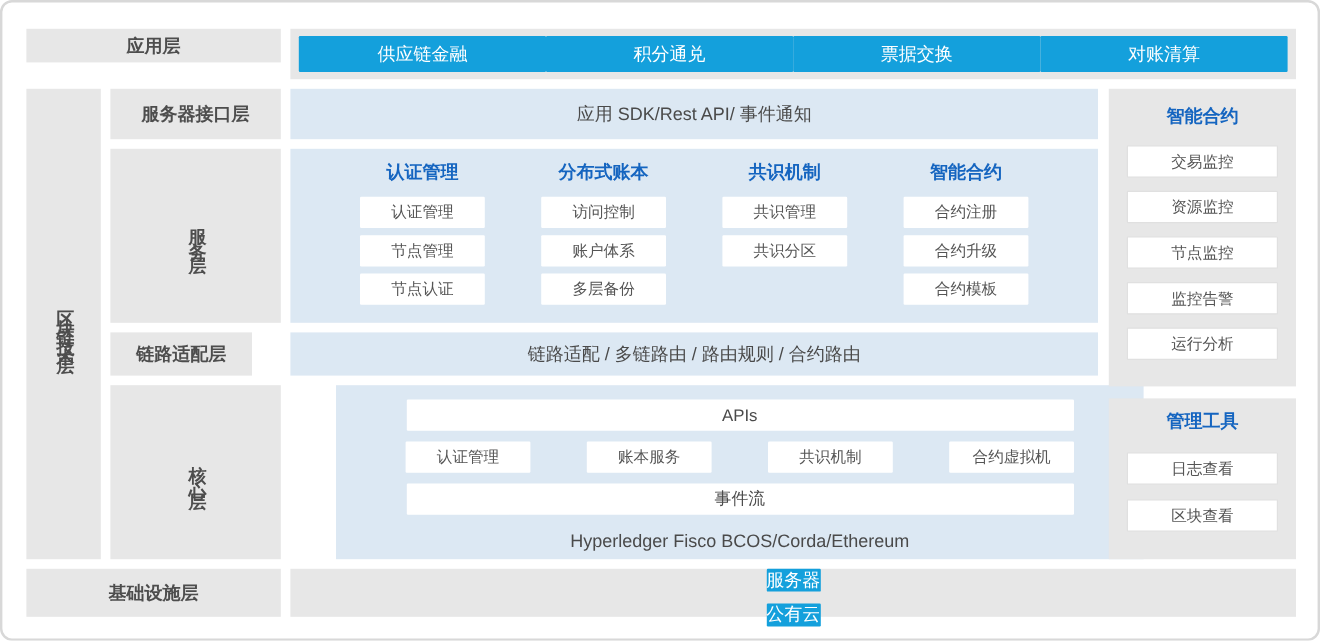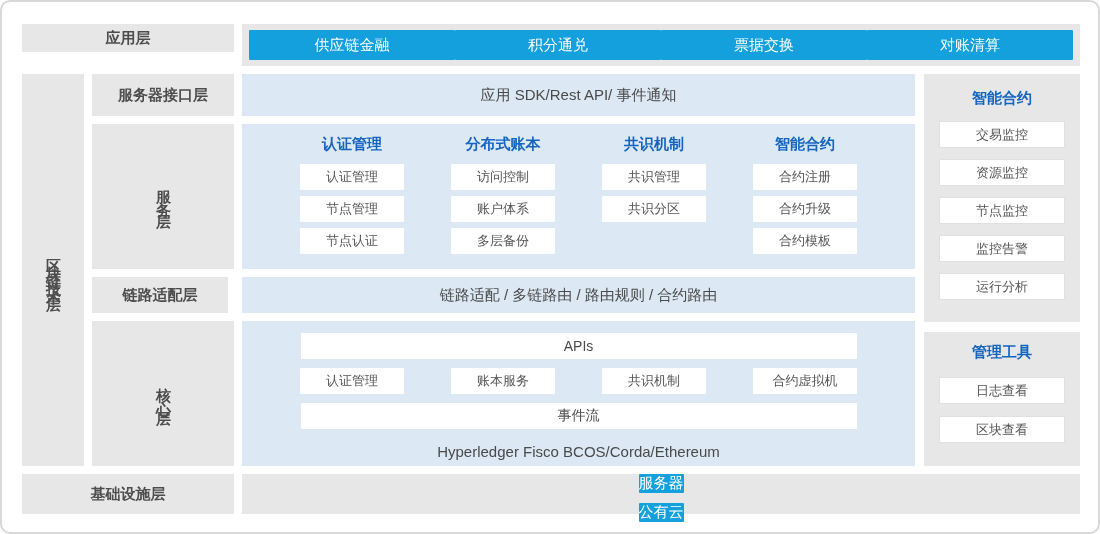--- a/index.html
+++ b/index.html
@@ -31,21 +31,21 @@
   }
   .blue-panel { position:absolute; background:#dce8f3; box-sizing:border-box; }
   .service-inner { display:flex; justify-content:center; gap:47px; padding-top:10px; }
   .svc-col { display:flex; flex-direction:column; align-items:center; gap:6px; width:104px; }
   .col-title { color:#1565c0; font-weight:bold; font-size:15px; text-align:center; margin-bottom:4px; height:20px; line-height:20px; }
   .white-box {
     background:#ffffff; width:104px; height:26px; border-radius:1px;
     display:flex; align-items:center; justify-content:center;
     font-size:13px; color:#555555; white-space:nowrap;
   }
-  .core-panel { display:flex; flex-direction:column; align-items:center; padding-top:12px; gap:9px; }
+  .core-panel { display:flex; flex-direction:column; align-items:center; padding-top:12px; gap:9px;margin-left:38px; }
   .white-bar {
     width:556px; height:26px; background:#ffffff; border-radius:1px;
     display:flex; align-items:center; justify-content:center;
     font-size:14px; color:#4a4a4a;
   }
   .core-items { display:flex; gap:47px; }
   .platforms { font-size:15px; color:#4a4a4a; margin-top:5px; }
   .gray-panel {
     position:absolute; background:#e7e7e7; box-sizing:border-box;
     display:flex; flex-direction:column; align-items:center;
@@ -55,21 +55,21 @@
   .monitor-panel .col-title { margin-bottom:2px; }
   .tools-panel { padding-top:10px; gap:12px; }
   .tools-panel .col-title { margin-bottom:3px; }
 
   
   #app-label     { left:20px;  top:22px;  width:212px; height:28px; }
   #app-strip     { left:240px; top:22px;  width:838px; height:42px; }
   #tech-box      { left:20px;  top:72px;  width:62px;  height:392px; }
   #lb-interface  { left:90px;  top:72px;  width:142px; height:42px; }
   #lb-service    { left:90px;  top:122px; width:142px; height:145px; }
-  #lb-link       { left:90px;  top:275px; width:136px; height:36px; }
+  #lb-link       { left:90px;  top:275px; width:118px; height:36px; }
   #lb-core       { left:90px;  top:319px; width:142px; height:145px; }
   #interface-bar { left:240px; top:72px;  width:673px; height:42px; }
   #service-panel { left:240px; top:122px; width:673px; height:145px; }
   #link-bar      { left:240px; top:275px; width:673px; height:36px; }
   #core-panel    { left:240px; top:319px; width:673px; height:145px; }
   #monitor-panel { left:922px; top:72px;  width:156px; height:248px; }
   #tools-panel   { left:922px; top:330px; width:156px; height:134px; }
   #infra-label   { left:20px;  top:472px; width:212px; height:40px;justify-content:center; }
   #infra-strip   { left:240px; top:472px; width:838px; height:40px;flex-direction:column; }
   #infra-strip .blue-btn { height:29px; }

